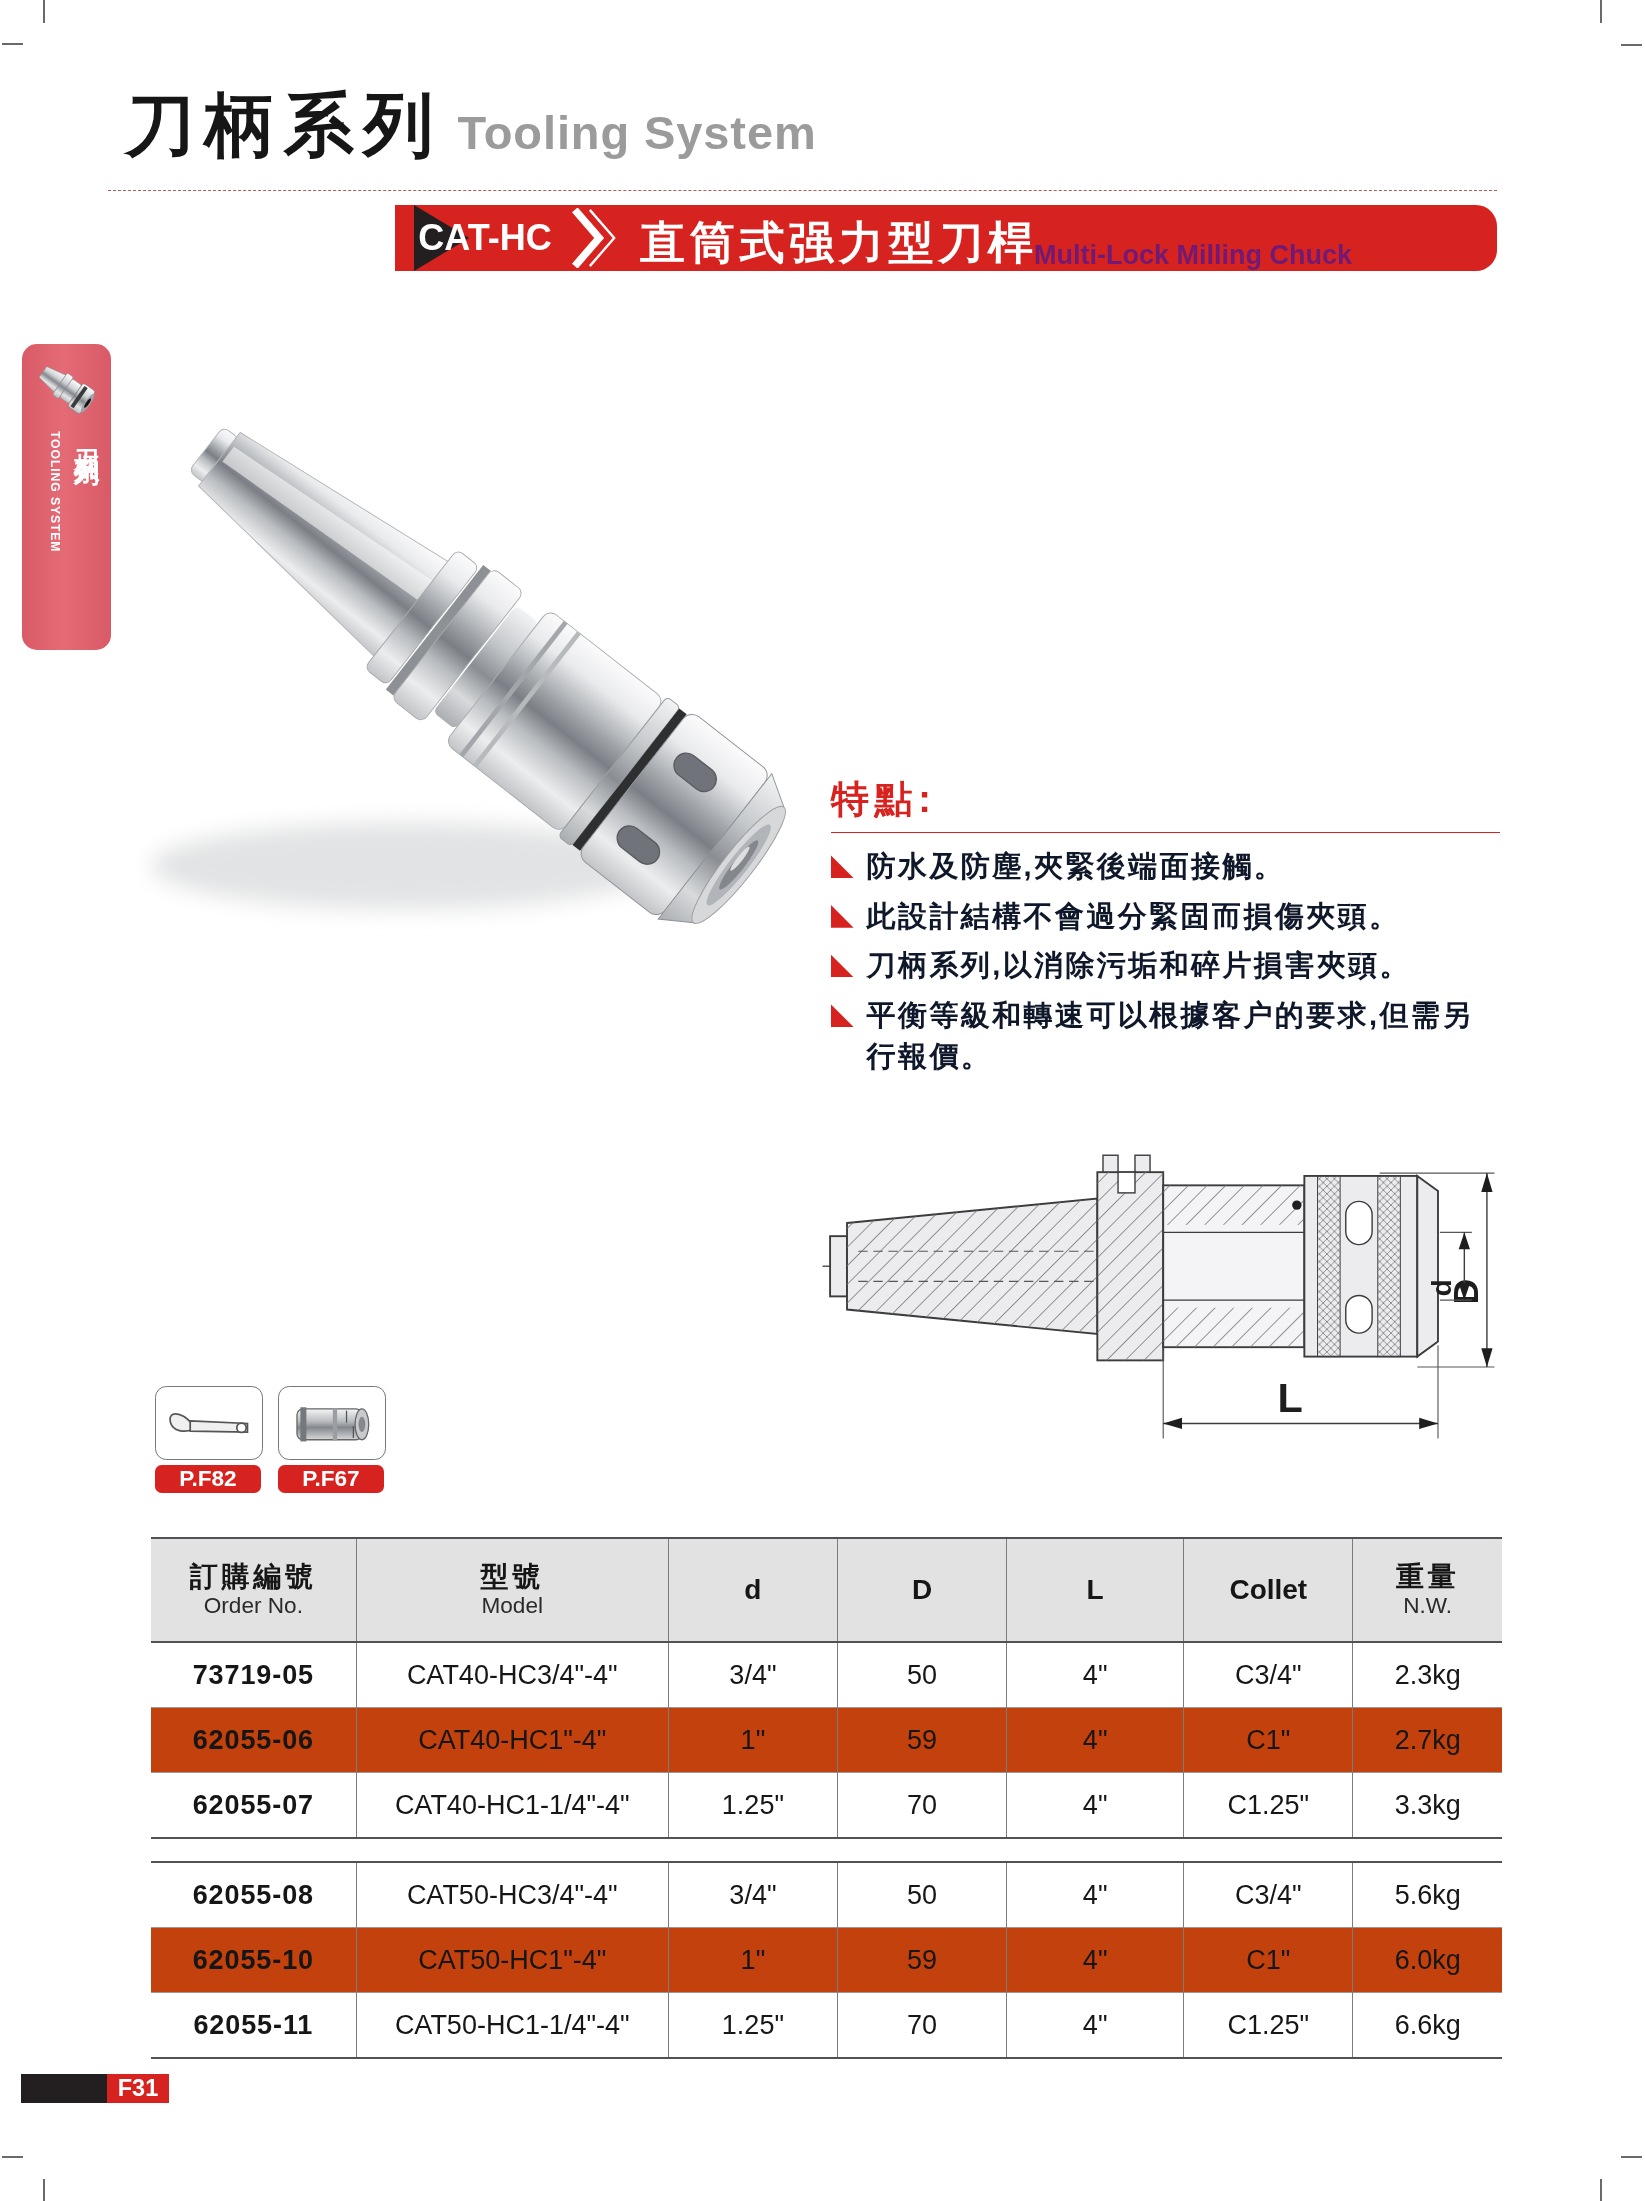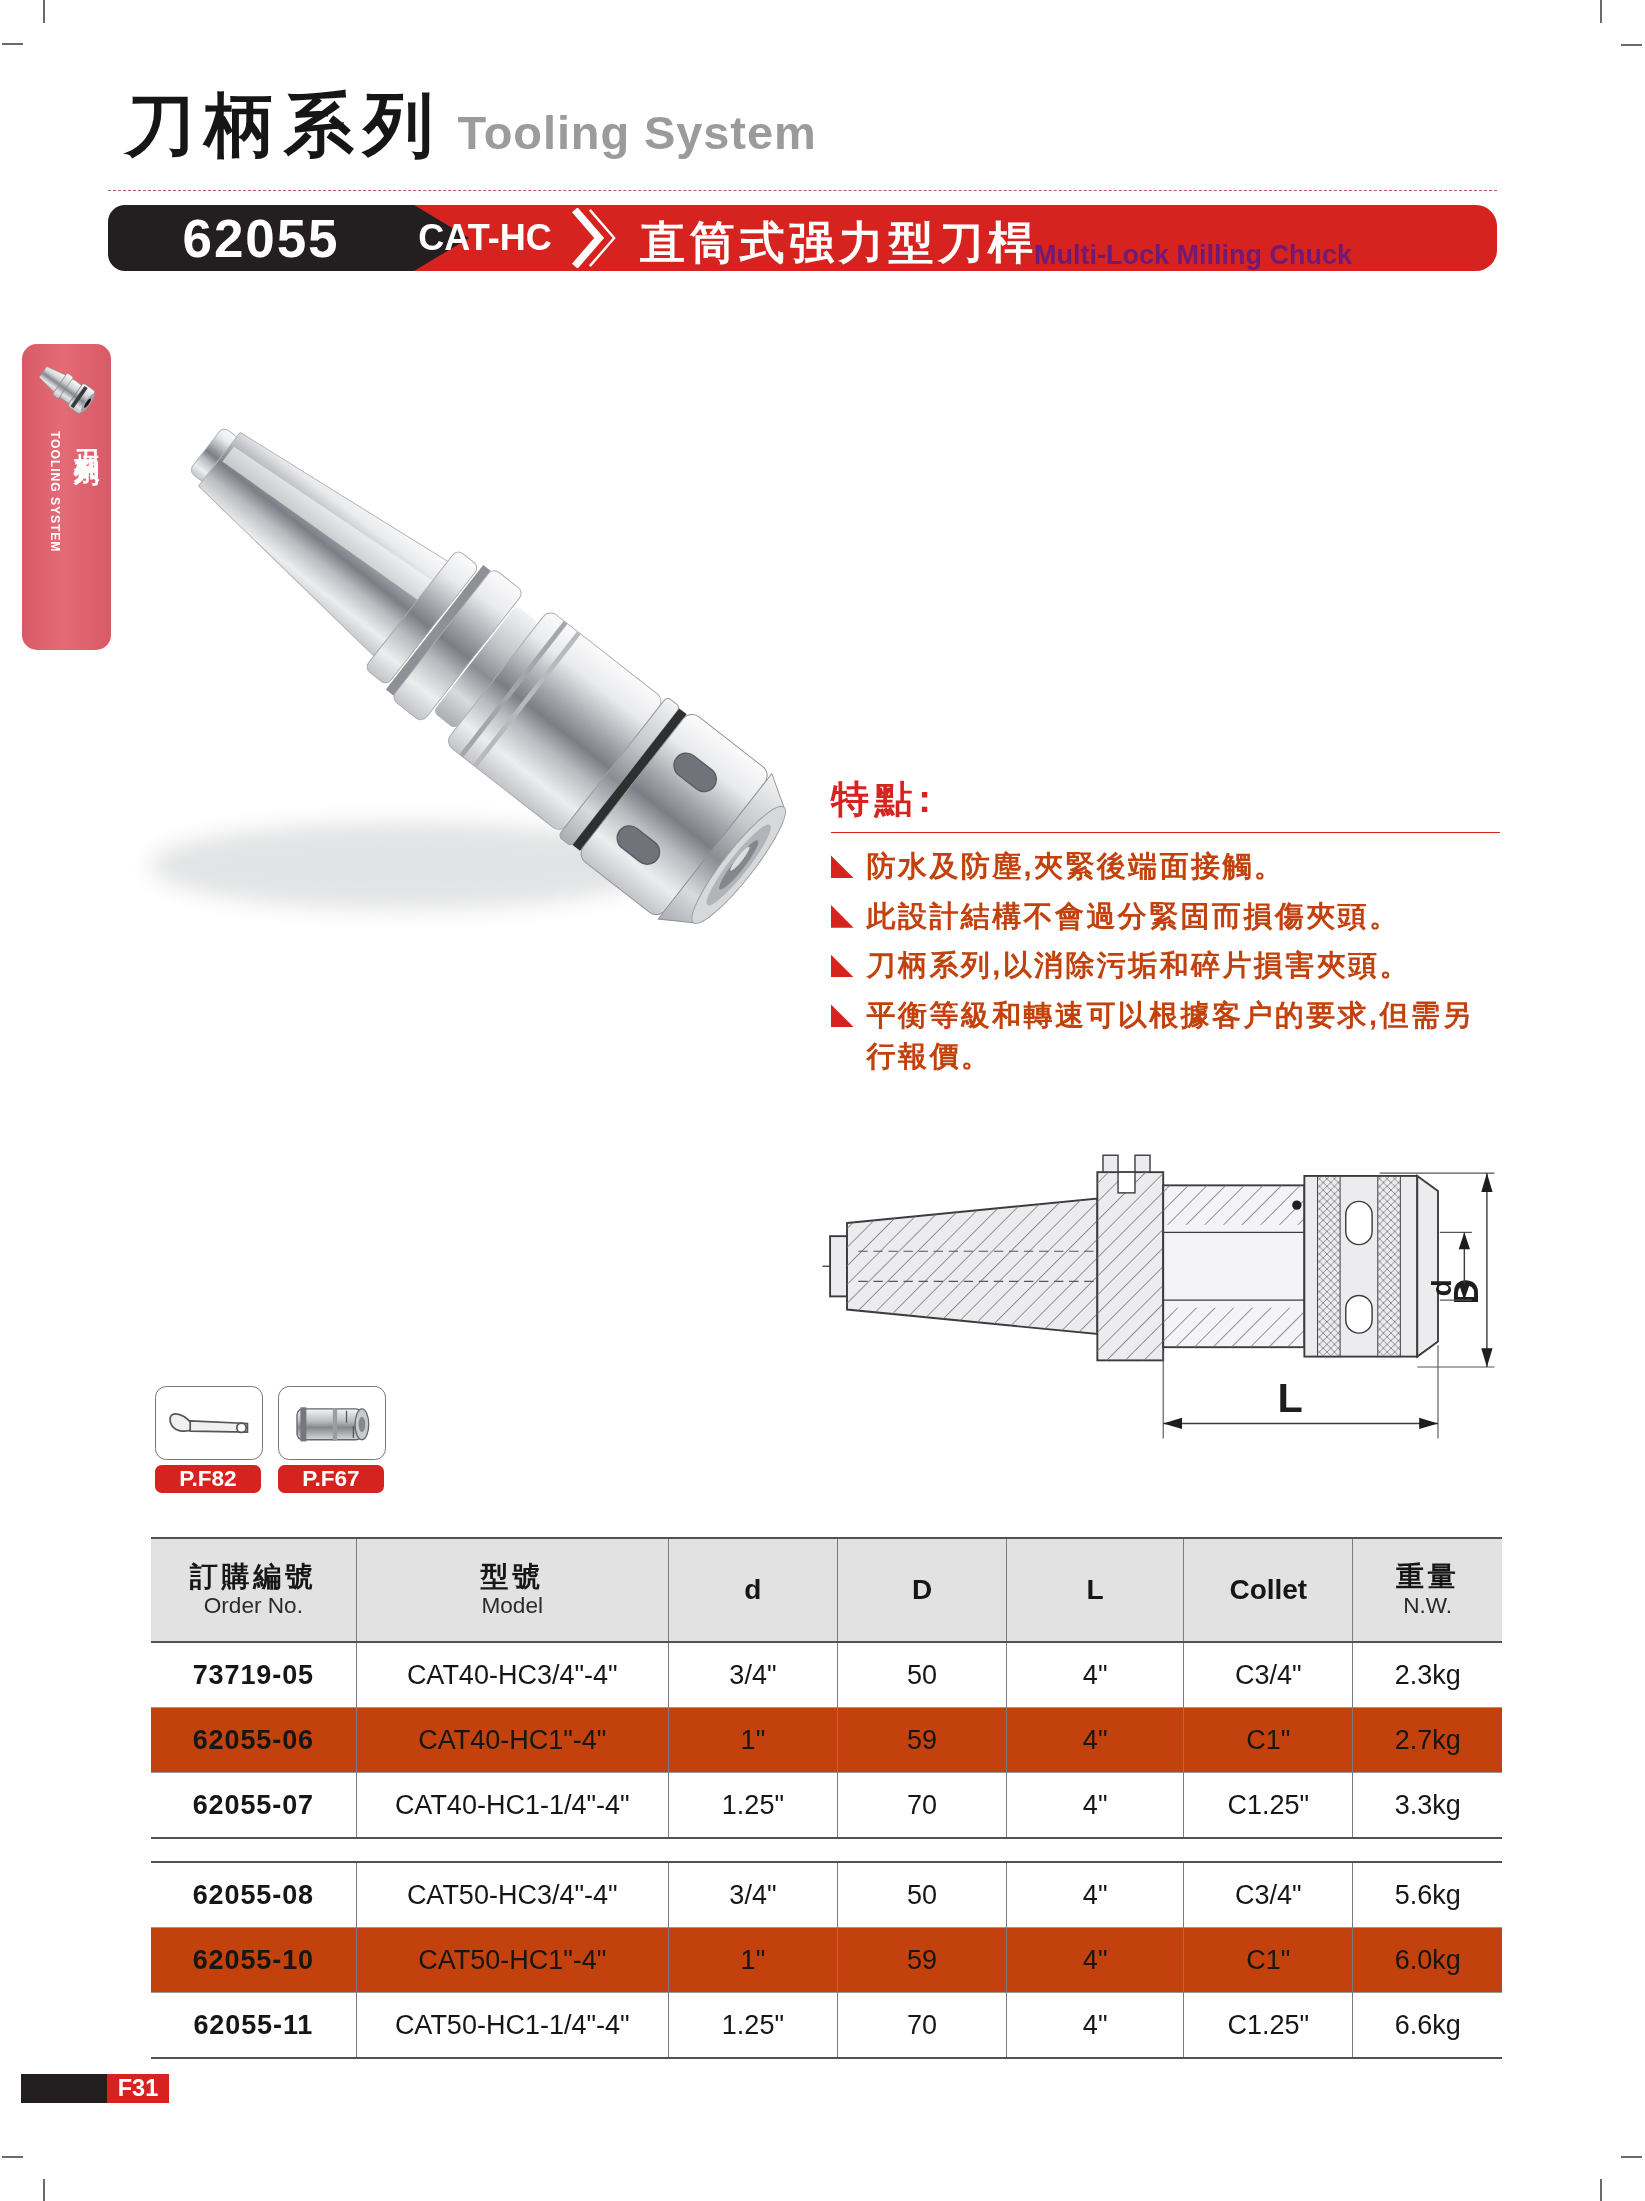--- a/index.html
+++ b/index.html
@@ -49,21 +49,21 @@
   .tech-drawing{position:absolute;left:815px;top:1111px;}
 
   
   .feat-head{position:absolute;left:831px;top:774px;font-size:38px;font-weight:bold;
              color:#d7231f;letter-spacing:5.6px;}
   .feat-rule{position:absolute;left:831px;top:832px;width:669px;height:0;border-top:1.9px solid #d7231f;}
   .feat-list{position:absolute;left:831px;top:846px;width:672px;list-style:none;margin:0;padding:0;}
   .feat-list li{display:flex;align-items:flex-start;margin-bottom:8.5px;}
   .feat-bullet{flex:0 0 22.6px;width:22.6px;height:22.6px;margin:9.4px 13px 0 0;background:#d7231f;
                clip-path:polygon(0 0,0 100%,100% 100%);}
-  .feat-text{font-size:29px;font-weight:bold;color:#c2410c;letter-spacing:2.4px;line-height:1.42;}
+  .feat-text{font-size:29px;font-weight:bold;color:#0f172a;letter-spacing:2.4px;line-height:1.42;}
 
   
   .acc-box{position:absolute;width:106px;height:72px;border:1.9px solid #777;border-radius:11.3px;
            background:#fff;display:flex;align-items:center;justify-content:center;}
   .acc-label{position:absolute;width:106px;height:28px;background:#d7231f;border-radius:6.6px;
              color:#fff;font-size:22.6px;font-weight:bold;display:flex;align-items:center;justify-content:center;}
 
   
   table.spec{position:absolute;left:151px;width:1351px;border-collapse:collapse;table-layout:fixed;
              border-top:2.8px solid #515257;border-bottom:2.8px solid #515257;}
@@ -99,23 +99,20 @@
   <div class="crop" style="left:1621px;top:2156px;width:21px;height:1.9px;"></div>
 
   <div class="title-row">
     <span class="title-zh">刀柄系列</span>
     <span class="title-en">Tooling System</span>
   </div>
 
   <div class="banner-dashes"></div>
 
   <div class="banner-red"></div>
-  <div class="banner-black">
-    <span class="banner-code">62055</span>
-  </div>
   <div class="banner-black-tip"></div>
   <div class="banner-taper">CAT-HC</div>
   <svg class="banner-chevron" width="47" height="60" viewBox="0 0 50 64">
     <path d="M4 2 L30 32 L4 62" stroke="#ffffff" stroke-width="8" fill="none"></path>
     <path d="M20 2 L46 32 L20 62" stroke="#ffffff" stroke-width="2.5" fill="none"></path>
   </svg>
   <div class="banner-zh">直筒式强力型刀桿</div>
   <div class="banner-en">Multi-Lock Milling Chuck</div>
 
   <div class="side-tab">

